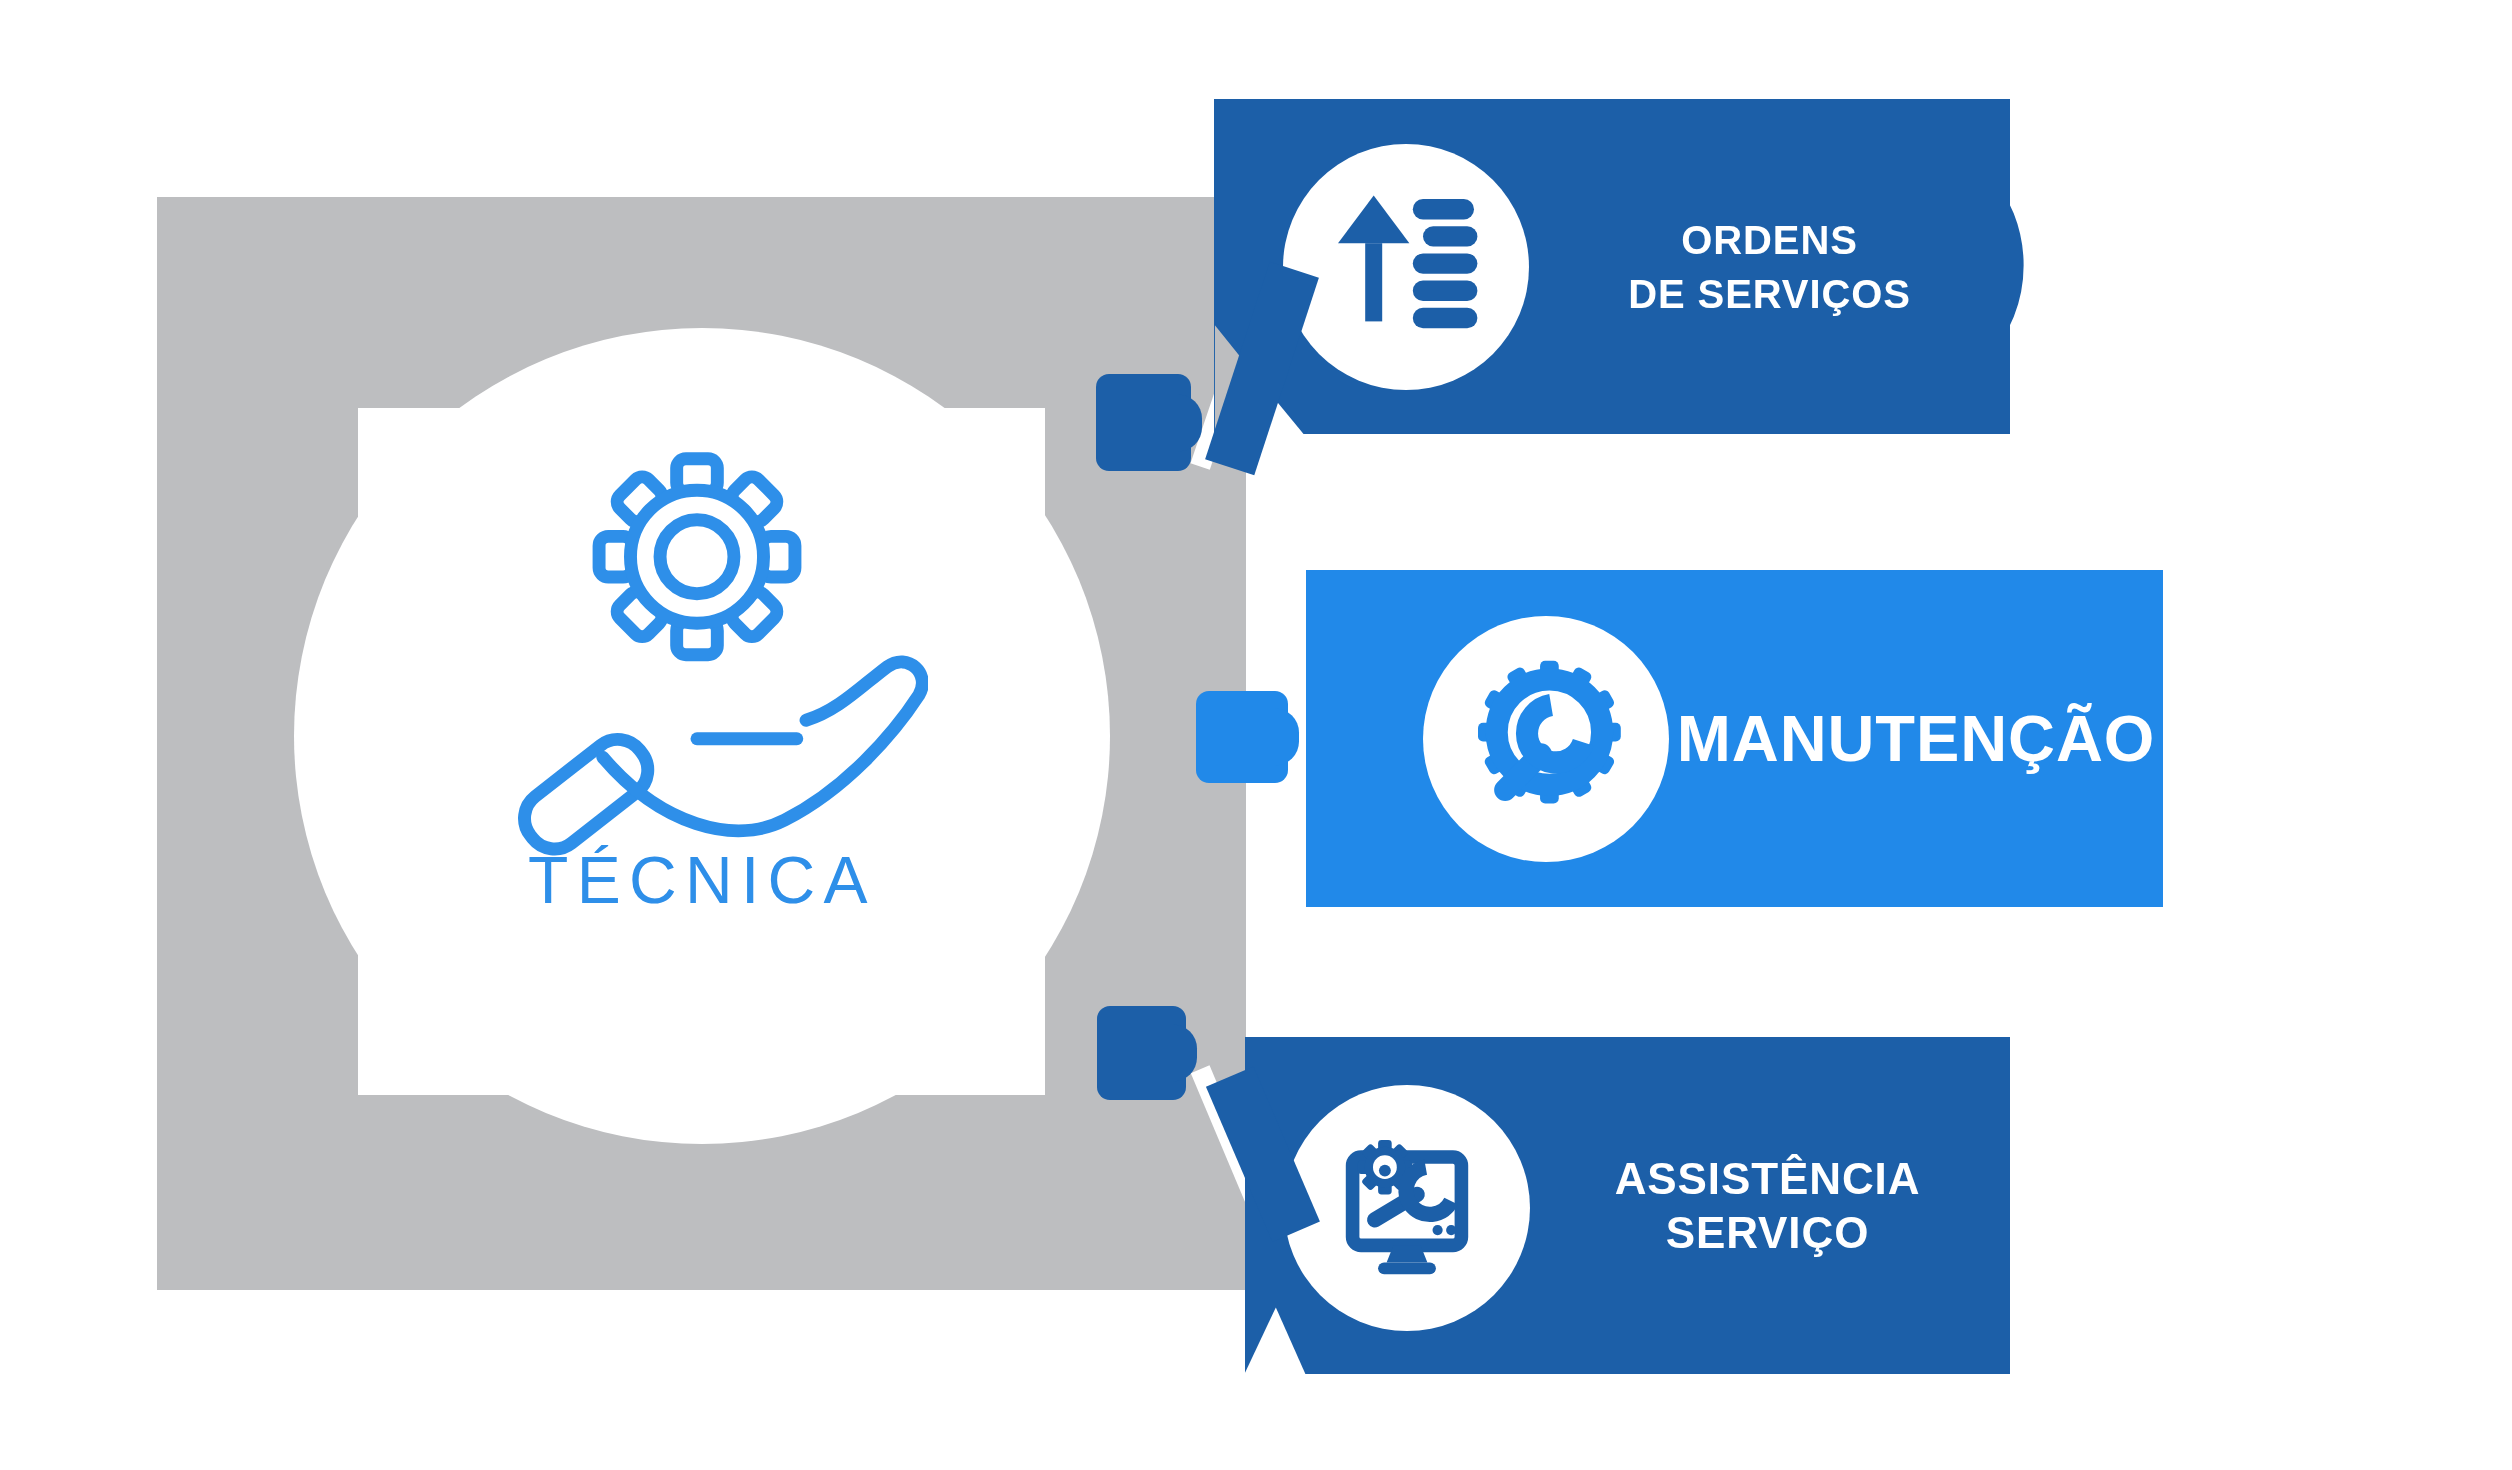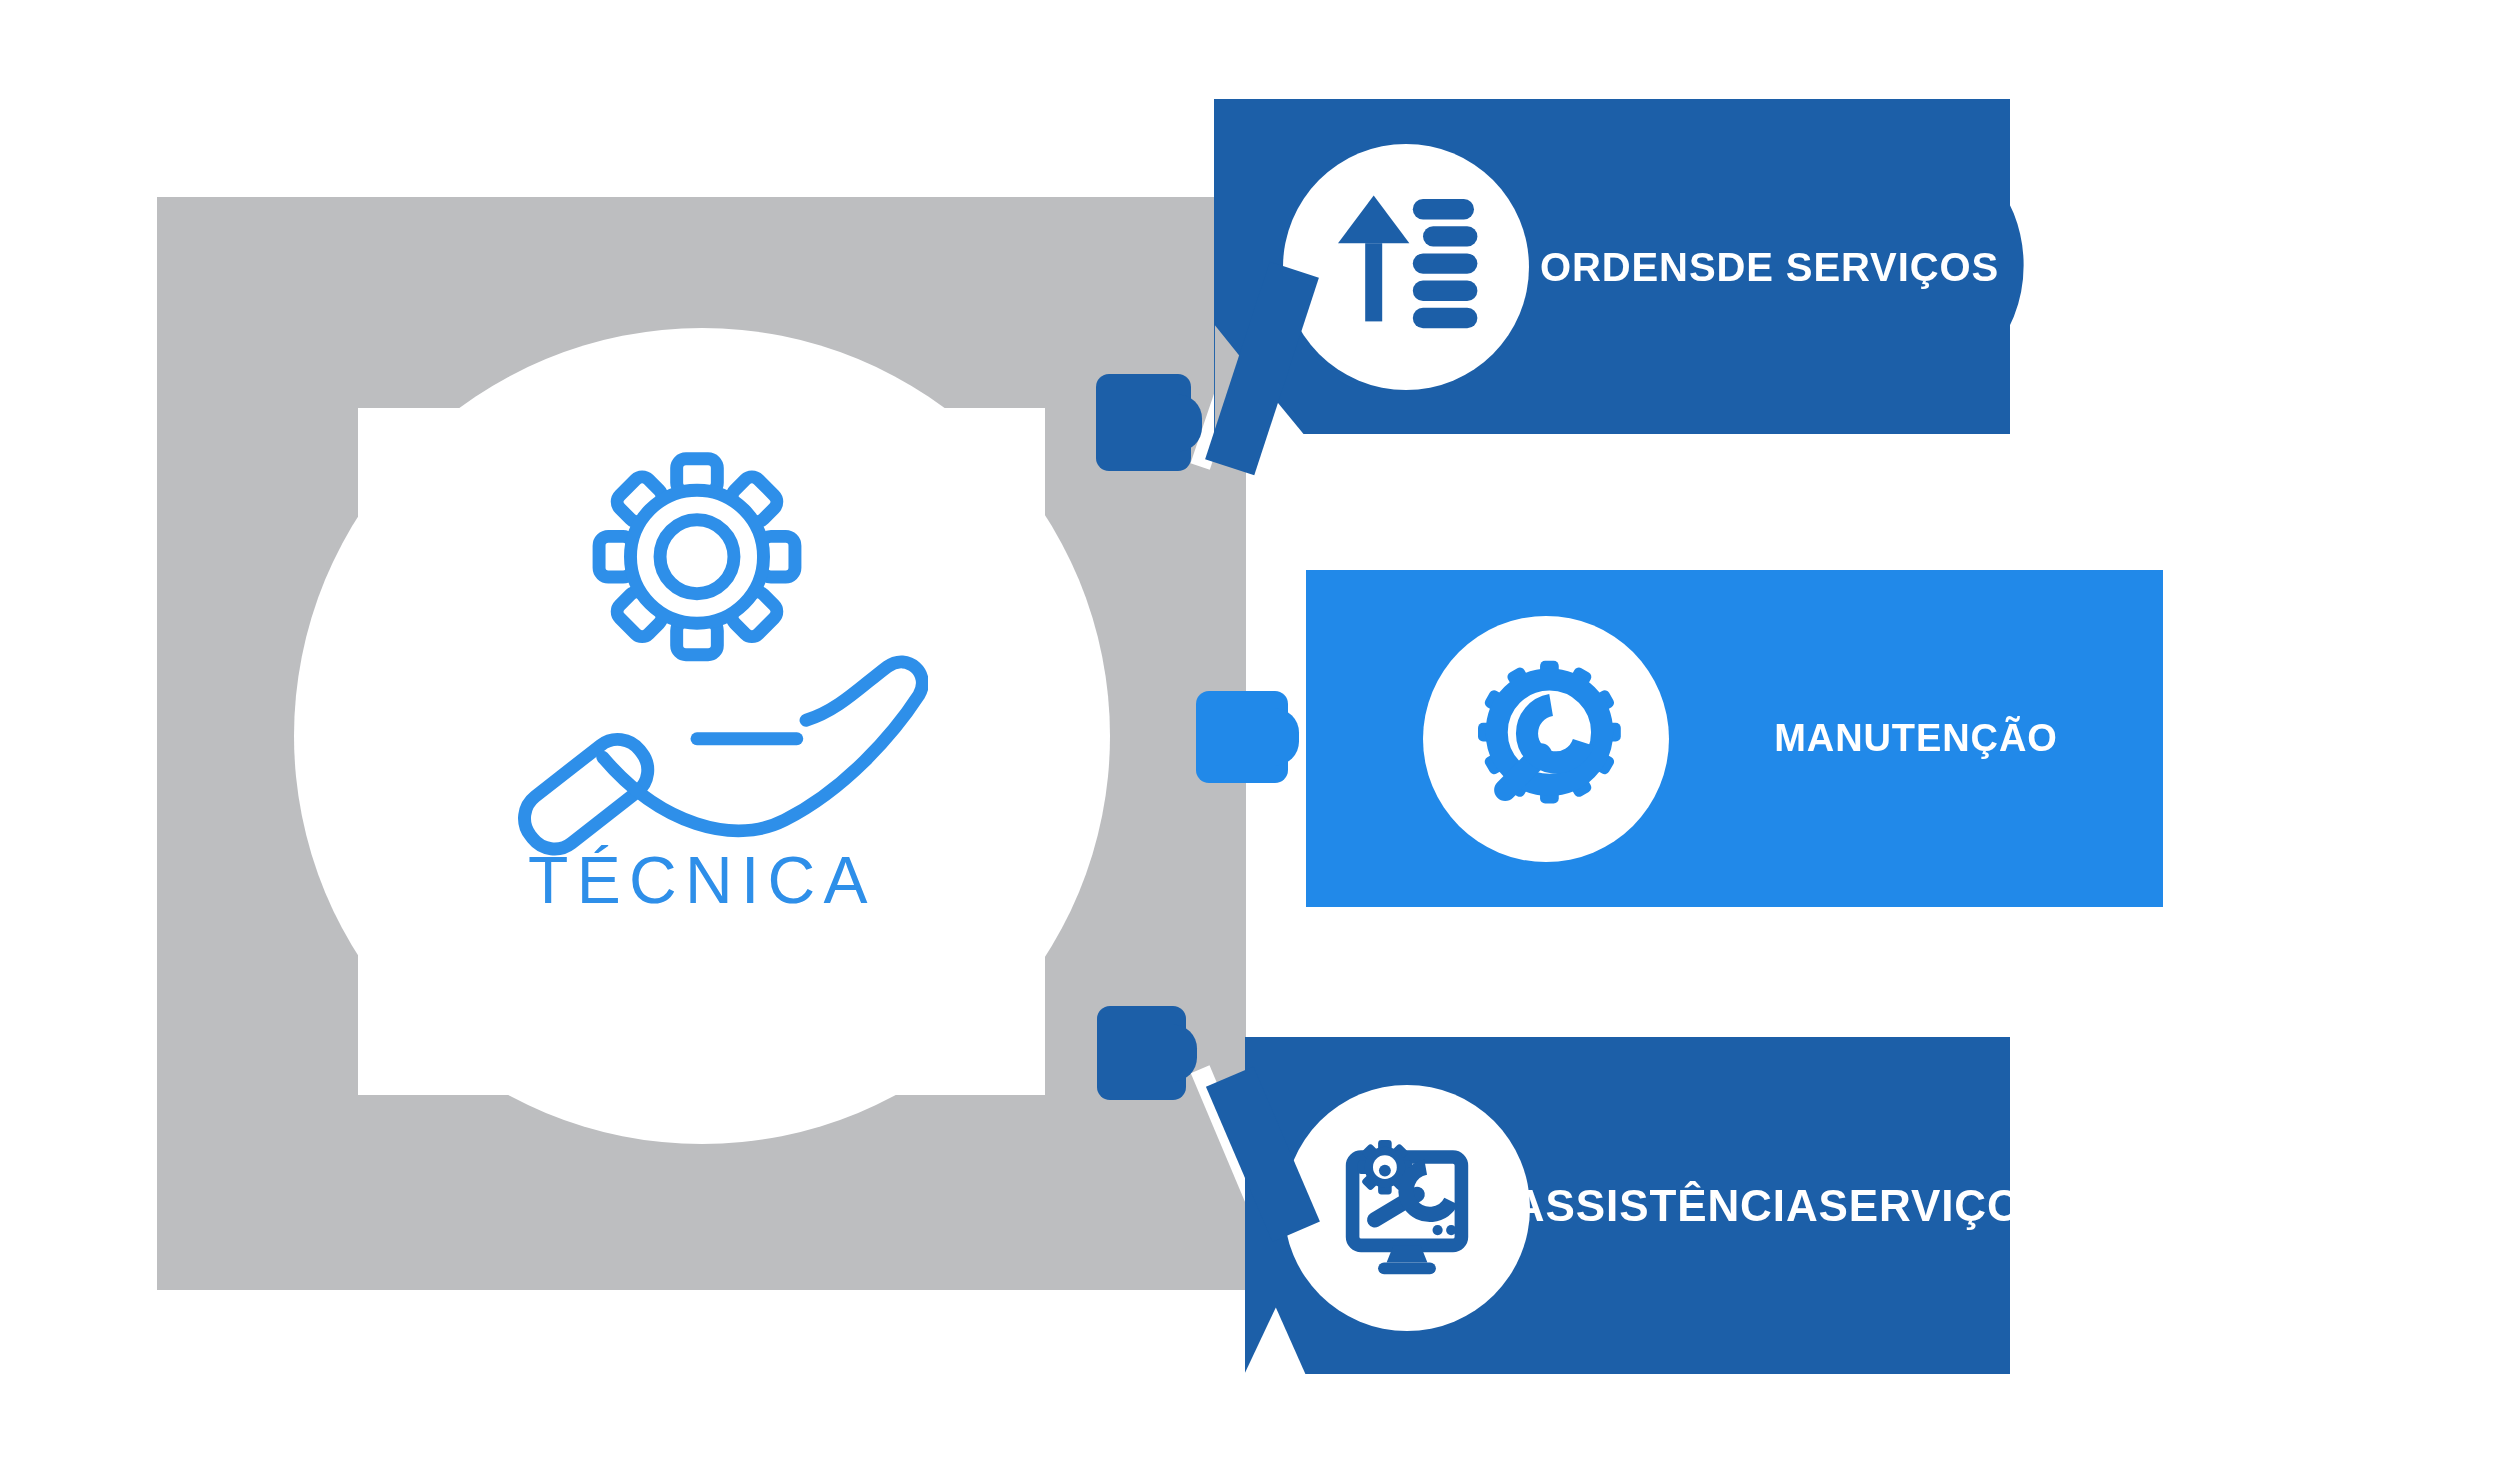--- a/index.html
+++ b/index.html
@@ -57,25 +57,25 @@
   .banner-3{left:1245px;top:1037px;width:765px;height:337px;background:var(--dark-blue);}
   .icon-circle{
     position:absolute;width:246px;height:246px;border-radius:50%;background:var(--white);
     display:flex;align-items:center;justify-content:center;
   }
   .banner-1 .icon-circle{left:69px;top:45px;}
   .banner-2 .icon-circle{left:117px;top:46px;}
   .banner-3 .icon-circle{left:39px;top:48px;}
   .banner-text{
     position:absolute;top:0;bottom:0;right:0;
-    display:flex;flex-direction:row;align-items:center;justify-content:center;
+    display:flex;flex-direction:column;align-items:center;justify-content:center;
     color:#fff;font-weight:bold;text-align:center;
   }
   .banner-1 .banner-text{left:315px;font-size:40px;line-height:54px;letter-spacing:0.9px;}
-  .banner-2 .banner-text{left:363px;font-size:38px;line-height:55px;letter-spacing:0.9px;}
+  .banner-2 .banner-text{left:363px;font-size:65px;line-height:55px;letter-spacing:0.9px;}
   .banner-3 .banner-text{left:280px;font-size:44px;line-height:54px;letter-spacing:0.9px;}
   .icon-svg{width:170px;height:170px;display:block;}
 </style>
 </head>
 <body>
 
 <div id="canvas">
 
   <div class="backdrop-square"></div>
 

